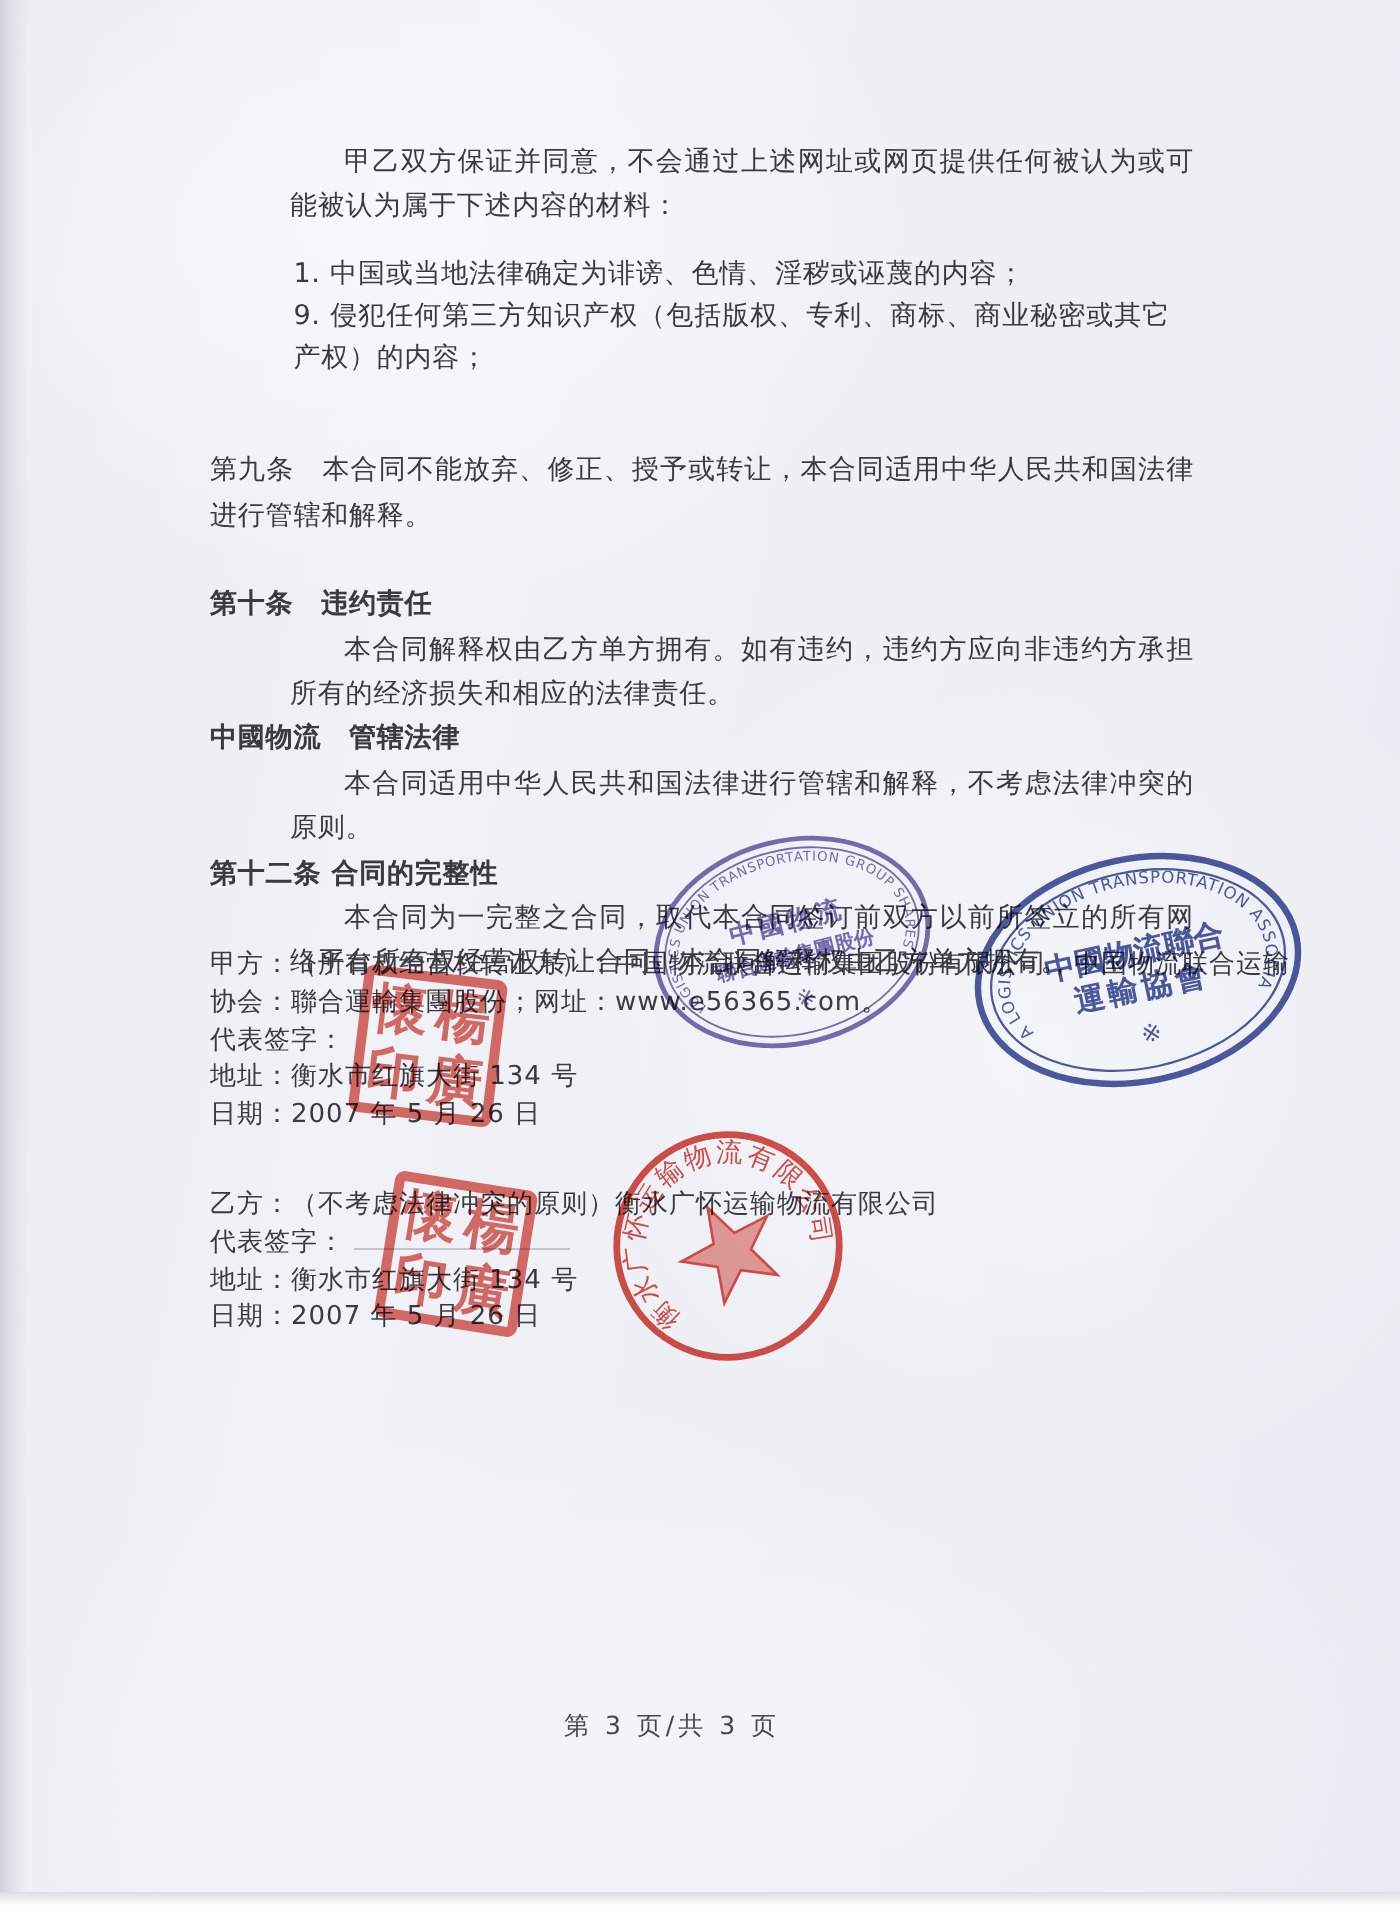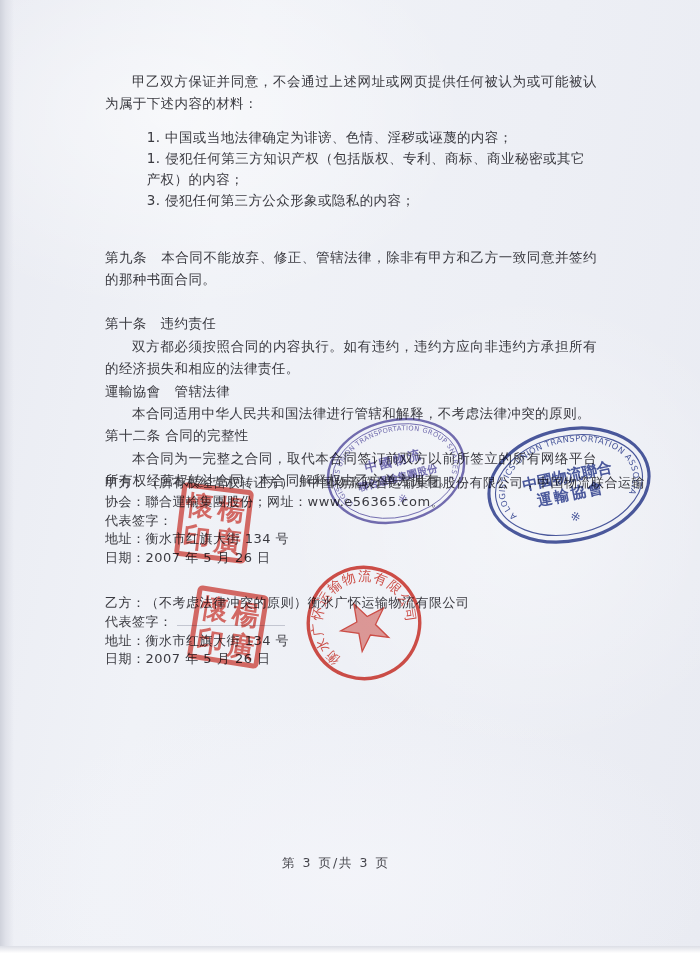--- a/index.html
+++ b/index.html
@@ -26,25 +26,25 @@
   .edge-bottom{
     position:absolute;left:0;top:946px;width:700px;height:18px;
     background:linear-gradient(180deg,#dcdee6 0%, #ffffff 40%, #ffffff 100%);
   }
   .content{
     position:absolute;left:105px;top:70px;width:492px;
     color:#3a3a40;font-size:13.5px;line-height:22.4px;
     text-align:justify;letter-spacing:0.4px;
   }
   .para{margin:0;}
-  .indent{text-indent:2em;}
+  .indent{text-indent:2em;margin-left:40px;}
   .list-block{margin:12px;}
   .list-block .li{padding-left:2.2em;line-height:21.2px;}
   .gap-m{height:22px;}
-  .heading{font-weight:normal;}
+  .heading{font-weight:bold;}
   .sig-block{
     position:absolute;left:105px;color:#3a3a40;font-size:13px;
     line-height:18.8px;white-space:nowrap;letter-spacing:0.5px;
   }
   .sig-a{top:474px;width:520px;}
   .sig-b{top:594px;width:520px;}
   .sign-line{
     display:inline-block;width:108px;height:1px;
     border-bottom:1px solid #c3c6d1;vertical-align:baseline;margin-left:4px;
   }
@@ -72,29 +72,28 @@
 <body>
 
 <div class="scan">
   <div class="paper"></div>
   <div class="edge-left"></div>
 
   <div class="content">
     <p class="para indent">甲乙双方保证并同意，不会通过上述网址或网页提供任何被认为或可能被认为属于下述内容的材料：</p>
     <div class="list-block">
       <div class="li">1.  中国或当地法律确定为诽谤、色情、淫秽或诬蔑的内容；</div>
-      <div class="li">1.  侵犯任何第三方知识产权（包括版权、专利、商标、商业秘密或其它产权）的内容；</div>
-      <div class="li">3.  侵犯任何第三方公众形象或隐私的内容；</div>
+      <div class="li">9.  侵犯任何第三方知识产权（包括版权、专利、商标、商业秘密或其它产权）的内容；</div>
     </div>
     <div class="gap-m"></div>
-    <p class="para">第九条　本合同不能放弃、修正、管辖法律，除非有甲方和乙方一致同意并签约的那种书面合同。</p>
+    <p class="para">第九条　本合同不能放弃、修正、授予或转让，本合同适用中华人民共和国法律进行管辖和解释。</p>
     <div class="gap-m"></div>
     <p class="para heading">第十条　违约责任</p>
-    <p class="para indent">双方都必须按照合同的内容执行。如有违约，违约方应向非违约方承担所有的经济损失和相应的法律责任。</p>
-    <p class="para heading">運輸協會　管辖法律</p>
+    <p class="para indent">本合同解释权由乙方单方拥有。如有违约，违约方应向非违约方承担所有的经济损失和相应的法律责任。</p>
+    <p class="para heading">中國物流　管辖法律</p>
     <p class="para indent">本合同适用中华人民共和国法律进行管辖和解释，不考虑法律冲突的原则。</p>
     <p class="para heading">第十二条 合同的完整性</p>
     <p class="para indent">本合同为一完整之合同，取代本合同签订前双方以前所签立的所有网络平台所有权经营权转让合同。本合同解释权由乙方单方拥有。</p>
   </div>
 
   <div class="sig-block sig-a">
     <div>甲方：（所有权经营权转让方）：中国物流联合运输集团股份有限公司，中国物流联合运输</div>
     <div>协会：聯合運輸集團股份；网址：www.e56365.com。</div>
     <div>代表签字：</div>
     <div>地址：衡水市红旗大街 134 号</div>

